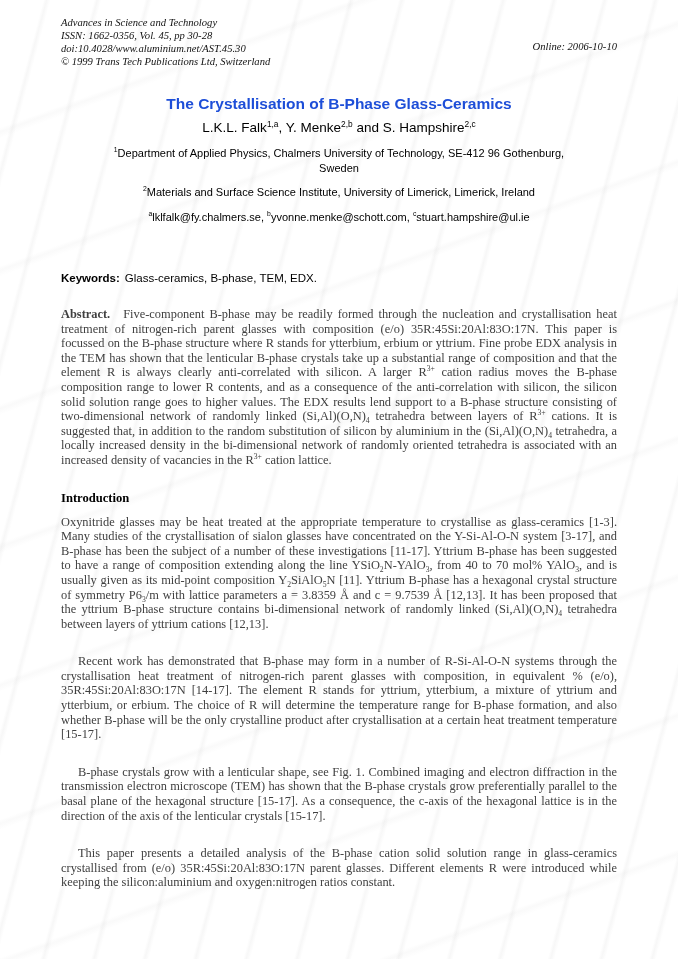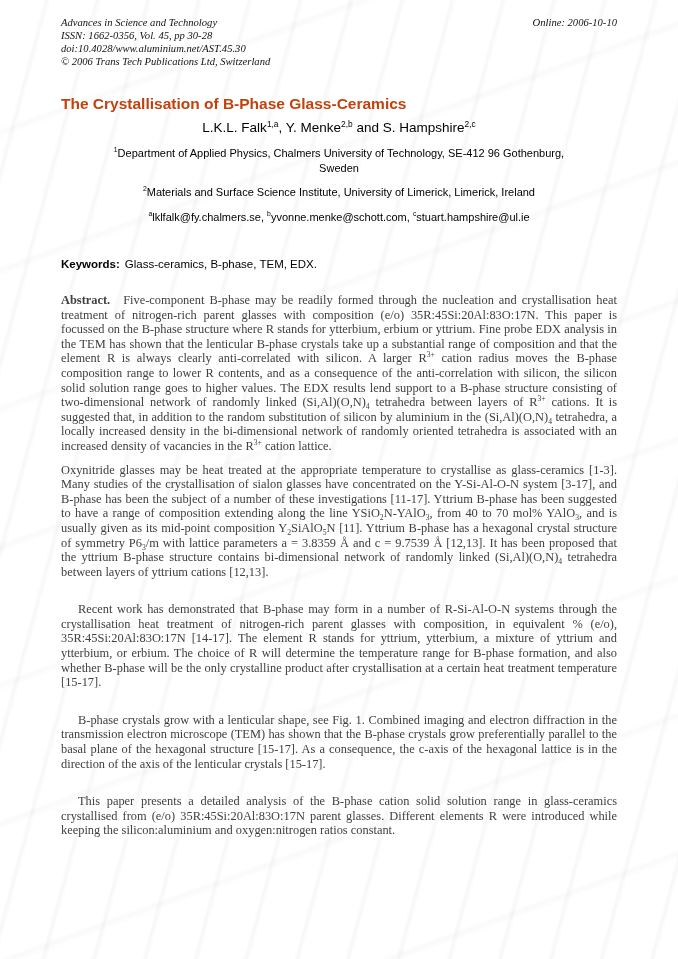--- a/index.html
+++ b/index.html
@@ -37,29 +37,30 @@
   .header {
     display:flex;
     justify-content:space-between;
     align-items:flex-start;
     font-style:italic;
     font-size:10.6px;
     line-height:13px;
     color:#111;
   }
   .header-left div { white-space:nowrap; }
-  .online-date { white-space:nowrap; }
+  .online-date { white-space:nowrap;margin-top:24px; }
 
   
   .title {
     margin-top:27px;
+    text-align:center;
     font-family:"Liberation Sans", sans-serif;
     font-weight:bold;
     font-size:15.5px;
-    color:#c2410c;
+    color:#1d4ed8;
   }
   .authors {
     margin-top:7px;
     text-align:center;
     font-family:"Liberation Sans", sans-serif;
     font-size:13.5px;
   }
   .affil {
     text-align:center;
     font-family:"Liberation Sans", sans-serif;
@@ -70,21 +71,21 @@
   .affil-2 { margin-top:9px; }
   .emails {
     margin-top:11px;
     text-align:center;
     font-family:"Liberation Sans", sans-serif;
     font-size:11px;
   }
 
   
   .keywords {
-    margin-top:35px;
+    margin-top:49px;
     font-family:"Liberation Sans", sans-serif;
     font-size:11.5px;
   }
   .kw-label { font-weight:bold; margin-right:5px; }
 
   
   .abstract, .body-par {
     font-size:12.4px;
     line-height:14.6px;
     text-align:justify;
@@ -108,21 +109,21 @@
 <body>
 
 <div class="page">
   <div class="content">
 
     <div class="header">
       <div class="header-left">
         <div>Advances in Science and Technology</div>
         <div>ISSN: 1662-0356, Vol. 45, pp 30-28</div>
         <div>doi:10.4028/www.aluminium.net/AST.45.30</div>
-        <div>© 2006 Trans Tech Publications Ltd, Switzerland</div>
+        <div>© 1999 Trans Tech Publications Ltd, Switzerland</div>
       </div>
       <div class="online-date">Online: 2006-10-10</div>
     </div>
 
     <h1 class="title">The Crystallisation of B-Phase Glass-Ceramics</h1>
 
     <div class="authors">L.K.L. Falk<sup>1,a</sup>, Y. Menke<sup>2,b</sup> and S. Hampshire<sup>2,c</sup></div>
 
     <div class="affil affil-1"><sup>1</sup>Department of Applied Physics, Chalmers University of Technology, SE-412 96 Gothenburg,<br>Sweden</div>
     <div class="affil affil-2"><sup>2</sup>Materials and Surface Science Institute, University of Limerick, Limerick, Ireland</div>
@@ -130,20 +131,21 @@
     <div class="emails"><sup>a</sup>lklfalk@fy.chalmers.se, <sup>b</sup>yvonne.menke@schott.com, <sup>c</sup>stuart.hampshire@ul.ie</div>
 
     <div class="keywords">
       <span class="kw-label">Keywords:</span><span>Glass-ceramics, B-phase, TEM, EDX.</span>
     </div>
 
     <p class="abstract">
       <span class="abs-label">Abstract.</span><span>Five-component B-phase may be readily formed through the nucleation and crystallisation heat treatment of nitrogen-rich parent glasses with composition (e/o) 35R:45Si:20Al:83O:17N. This paper is focussed on the B-phase structure where R stands for ytterbium, erbium or yttrium. Fine probe EDX analysis in the TEM has shown that the lenticular B-phase crystals take up a substantial range of composition and that the element R is always clearly anti-correlated with silicon. A larger R<sup>3+</sup> cation radius moves the B-phase composition range to lower R contents, and as a consequence of the anti-correlation with silicon, the silicon solid solution range goes to higher values. The EDX results lend support to a B-phase structure consisting of two-dimensional network of randomly linked (Si,Al)(O,N)<sub>4</sub> tetrahedra between layers of R<sup>3+</sup> cations. It is suggested that, in addition to the random substitution of silicon by aluminium in the (Si,Al)(O,N)<sub>4</sub> tetrahedra, a locally increased density in the bi-dimensional network of randomly oriented tetrahedra is associated with an increased density of vacancies in the R<sup>3+</sup> cation lattice.</span>
     </p>
 
+    <h2 class="section-heading">Introduction</h2>
 
     <p class="body-par first">Oxynitride glasses may be heat treated at the appropriate temperature to crystallise as glass-ceramics [1-3]. Many studies of the crystallisation of sialon glasses have concentrated on the Y-Si-Al-O-N system [3-17], and B-phase has been the subject of a number of these investigations [11-17]. Yttrium B-phase has been suggested to have a range of composition extending along the line YSiO<sub>2</sub>N-YAlO<sub>3</sub>, from 40 to 70 mol% YAlO<sub>3</sub>, and is usually given as its mid-point composition Y<sub>2</sub>SiAlO<sub>5</sub>N [11]. Yttrium B-phase has a hexagonal crystal structure of symmetry P6<sub>3</sub>/m with lattice parameters a = 3.8359 Å and c = 9.7539 Å [12,13]. It has been proposed that the yttrium B-phase structure contains bi-dimensional network of randomly linked (Si,Al)(O,N)<sub>4</sub> tetrahedra between layers of yttrium cations [12,13].</p>
     <p class="body-par indent">Recent work has demonstrated that B-phase may form in a number of R-Si-Al-O-N systems through the crystallisation heat treatment of nitrogen-rich parent glasses with composition, in equivalent % (e/o), 35R:45Si:20Al:83O:17N [14-17]. The element R stands for yttrium, ytterbium, a mixture of yttrium and ytterbium, or erbium. The choice of R will determine the temperature range for B-phase formation, and also whether B-phase will be the only crystalline product after crystallisation at a certain heat treatment temperature [15-17].</p>
     <p class="body-par indent">B-phase crystals grow with a lenticular shape, see Fig. 1. Combined imaging and electron diffraction in the transmission electron microscope (TEM) has shown that the B-phase crystals grow preferentially parallel to the basal plane of the hexagonal structure [15-17]. As a consequence, the c-axis of the hexagonal lattice is in the direction of the axis of the lenticular crystals [15-17].</p>
     <p class="body-par indent">This paper presents a detailed analysis of the B-phase cation solid solution range in glass-ceramics crystallised from (e/o) 35R:45Si:20Al:83O:17N parent glasses. Different elements R were introduced while keeping the silicon:aluminium and oxygen:nitrogen ratios constant.</p>
 
   </div>
 </div>
 
 </body></html>

